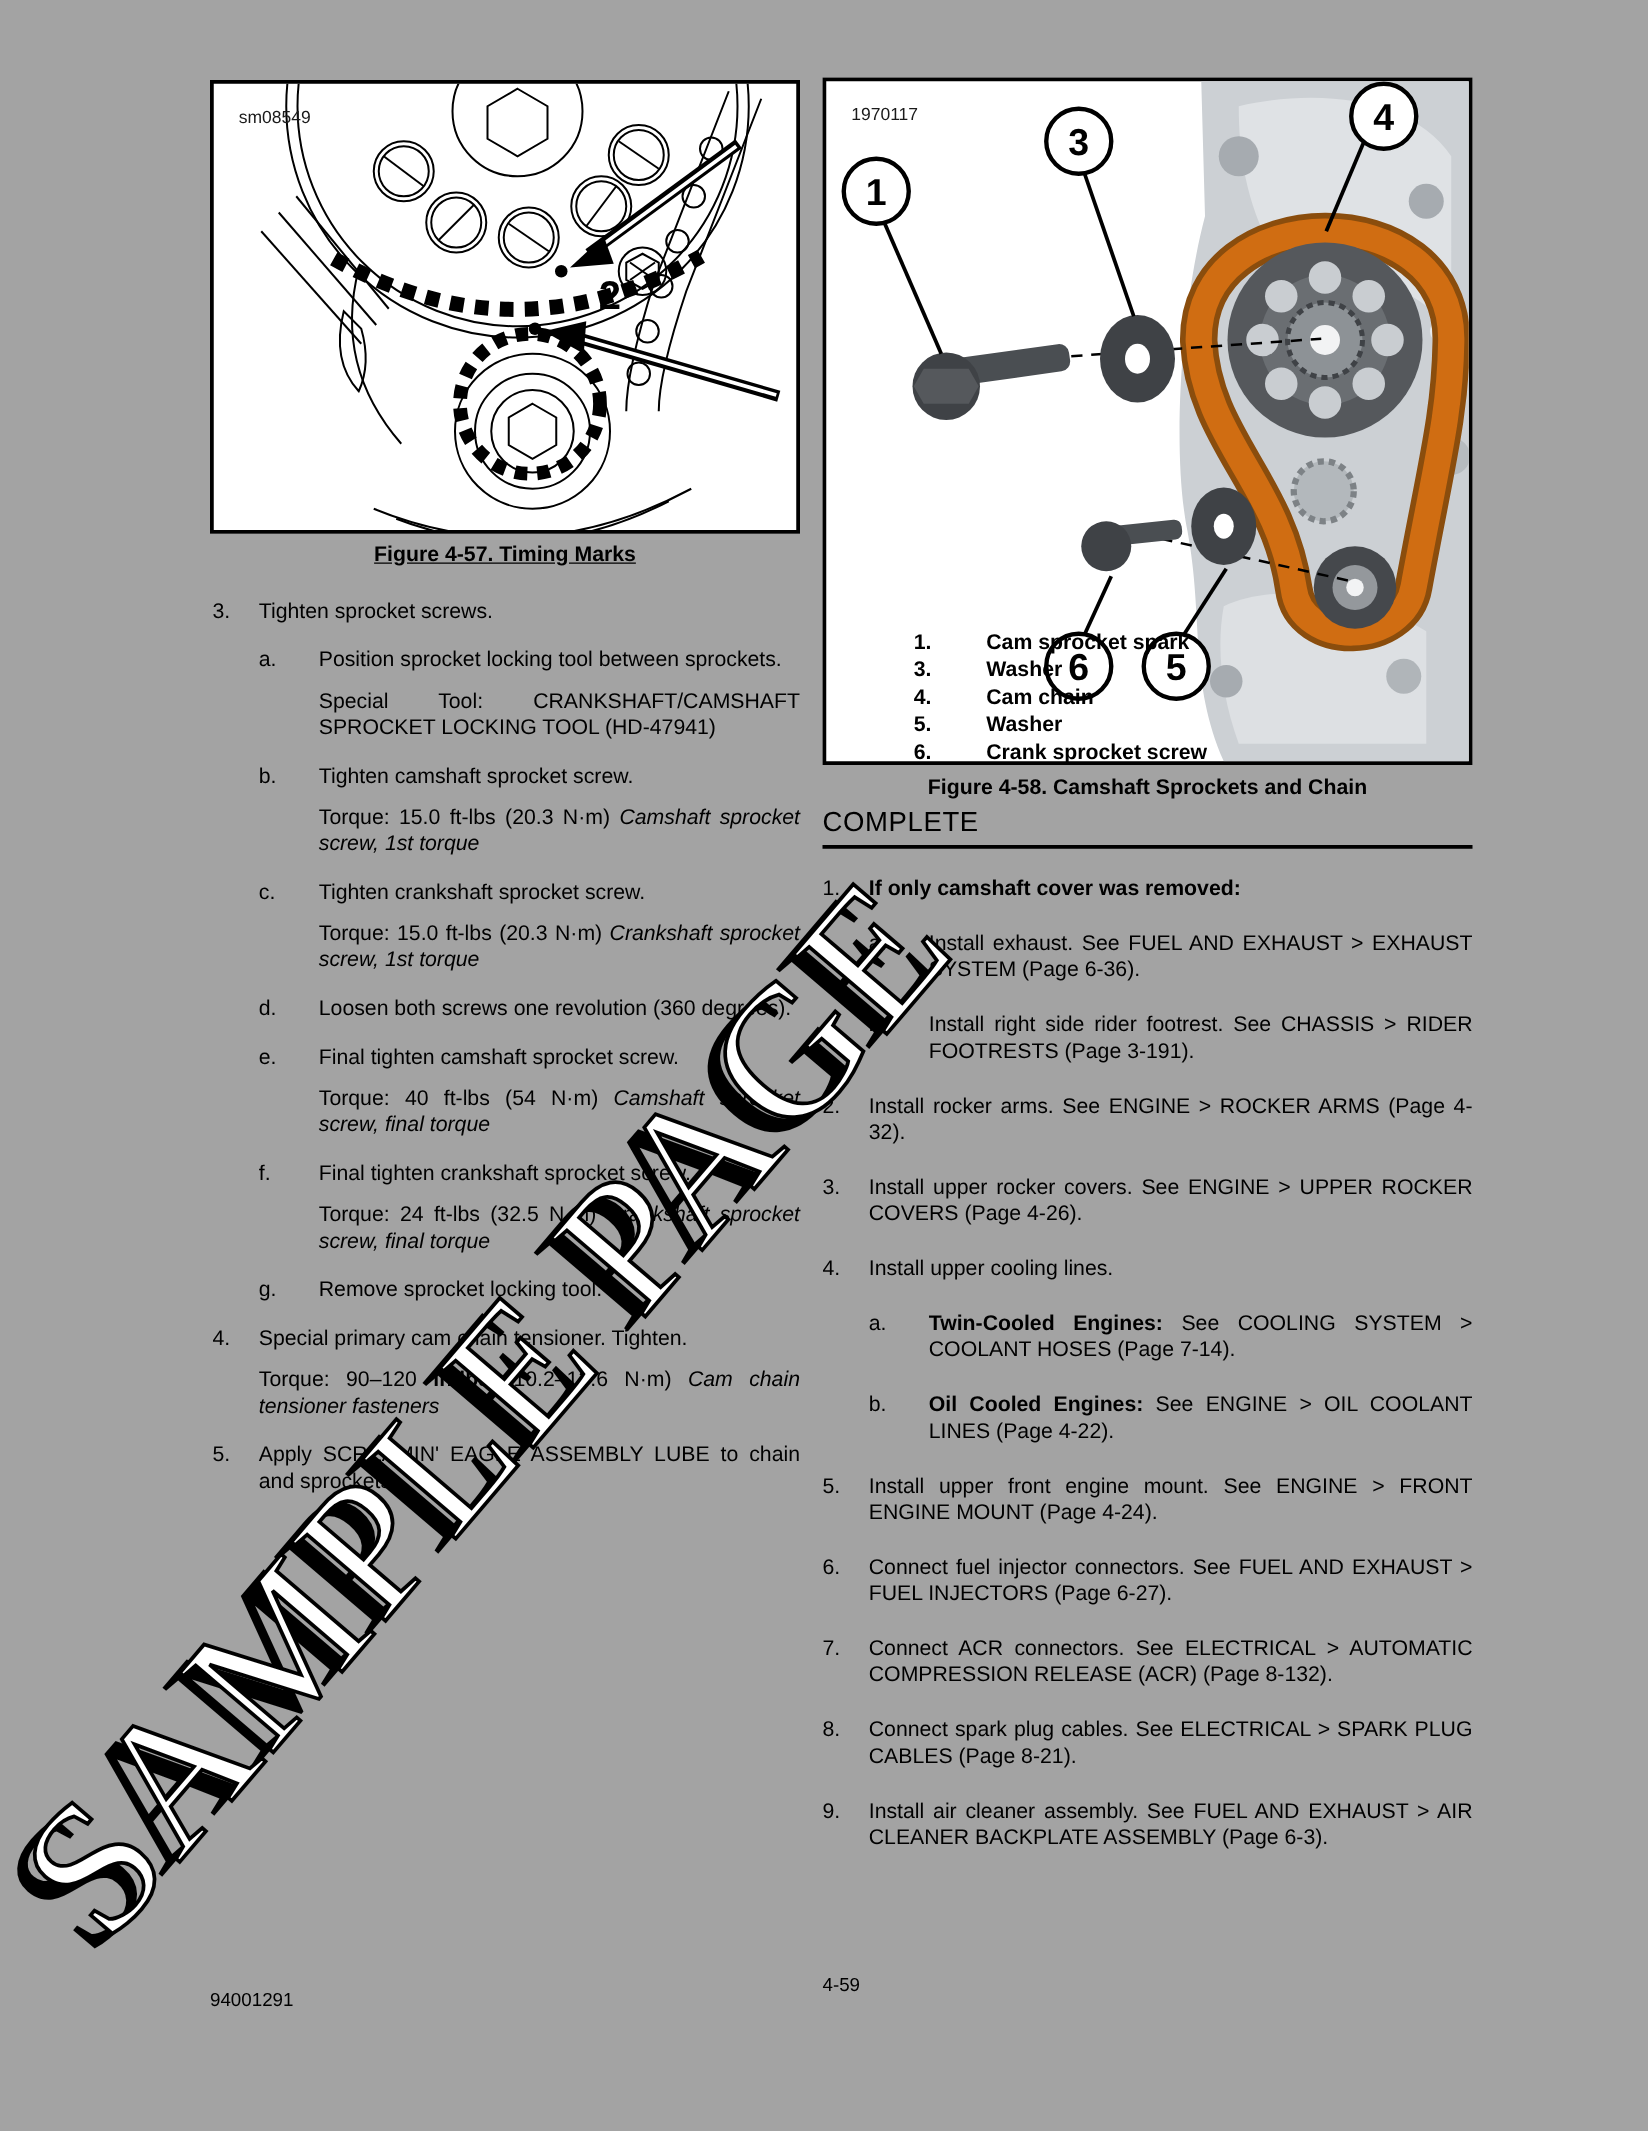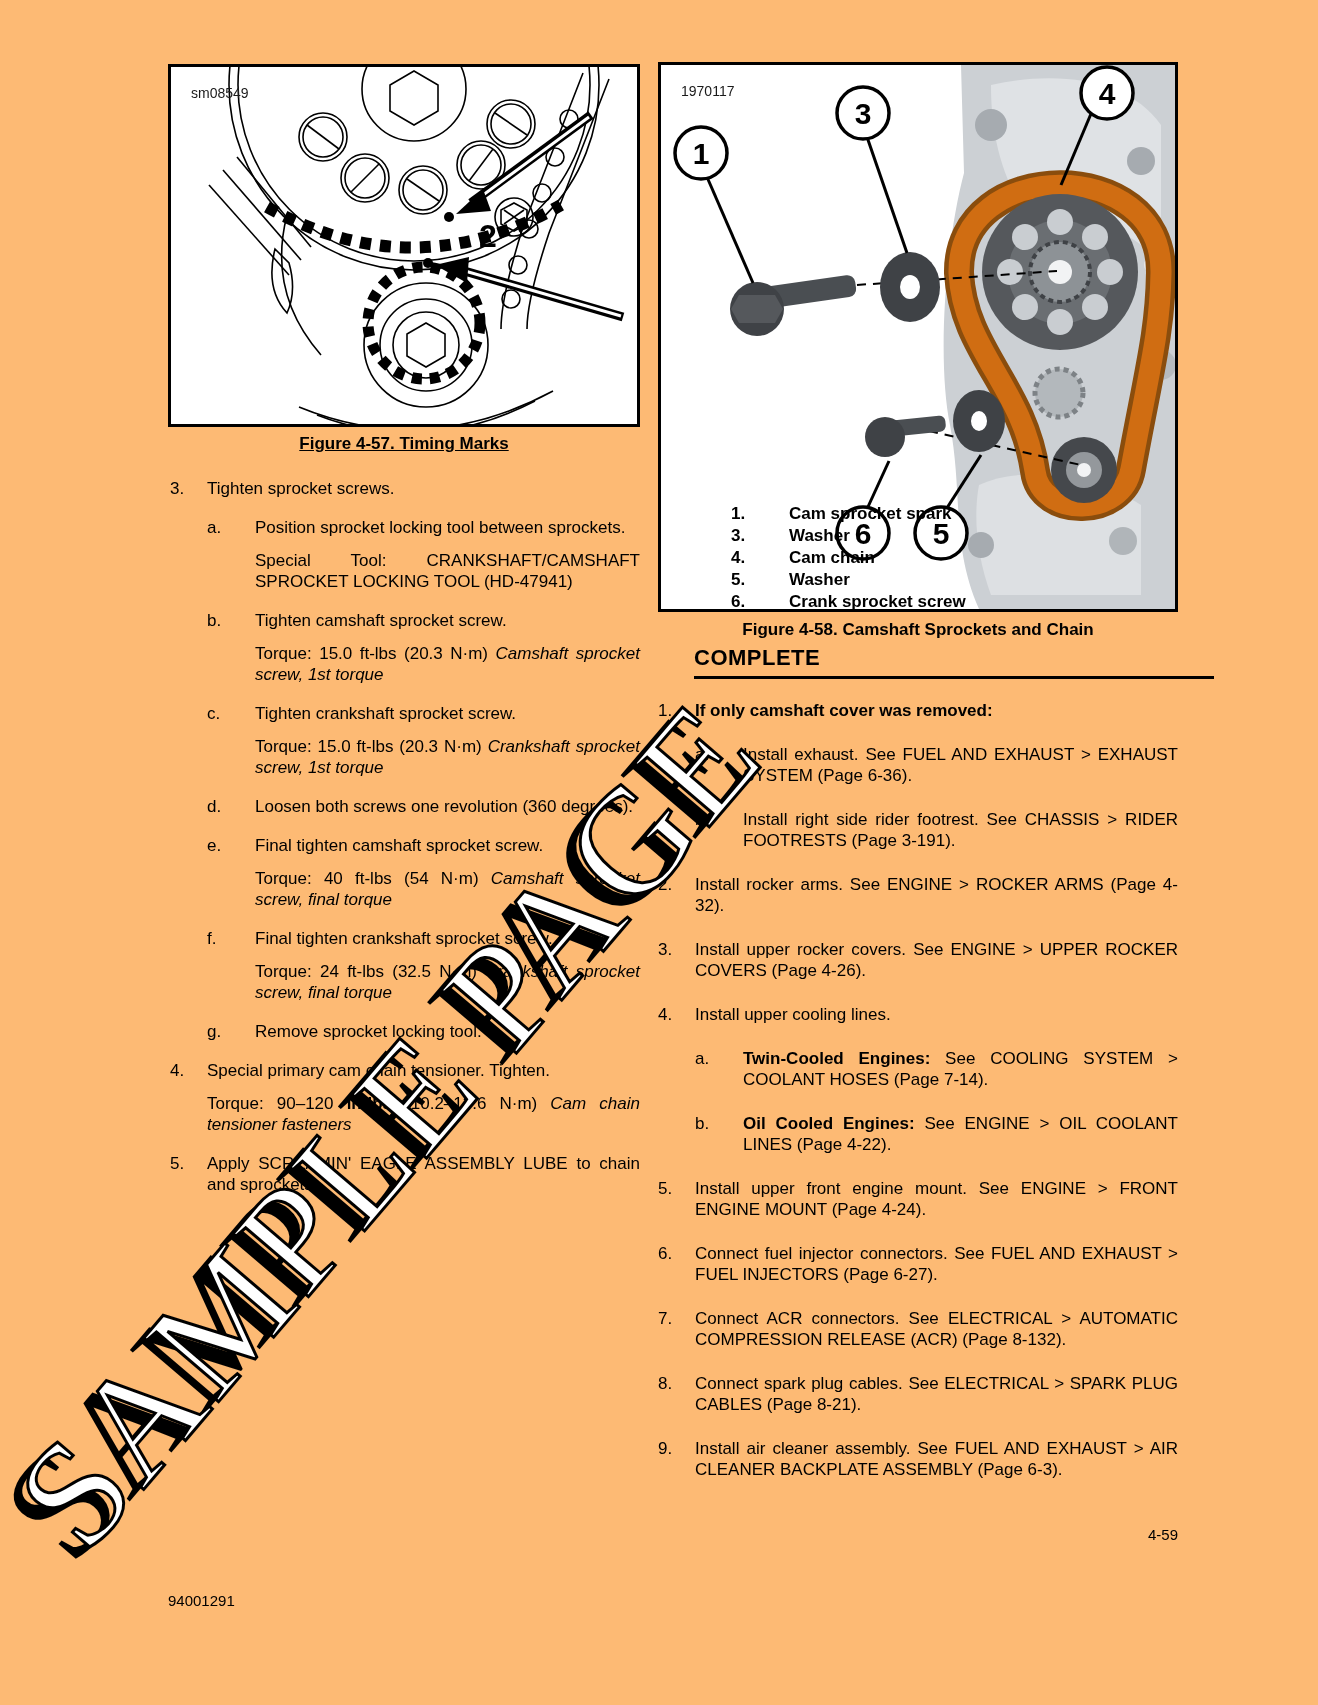--- a/index.html
+++ b/index.html
@@ -1,31 +1,31 @@
 <!DOCTYPE html>
 <html><head>
 <meta charset="utf-8">
 <style>
   html,body{margin:0;padding:0;background:#888;}
-  #page{position:relative;width:1318px;height:1705px;background:#fdba74;overflow:hidden;
+  #page{position:relative;width:1318px;height:1705px;background:#a3a3a3;overflow:hidden;
         font-family:"Liberation Sans",sans-serif;color:#000;}
   .figbox{position:absolute;border:3px solid #000;background:#fff;box-sizing:border-box;}
   .figlabel{position:absolute;font-size:14px;color:#1a1a1a;}
   .caption{position:absolute;font-size:17px;font-weight:bold;text-align:center;}
   .col{position:absolute;font-size:17px;line-height:21px;}
   .item{display:flex;margin-bottom:18px;}
   .item .num{flex:none;width:37px;}
   .item.sub{margin-left:37px;}
   .item.sub .num{width:48px;}
   .item .pbody{margin:0;flex:1;text-align:justify;}
   .tpar{margin:-6px 0 18px 85px;text-align:justify;}
   .tpar.t-main{margin-left:37px;}
   .rcol .item{margin-bottom:23px;}
-  .heading{position:absolute;font-size:22px;font-weight:bold;letter-spacing:.5px;
-           border-bottom:3px solid #000;padding-bottom:5px;box-sizing:border-box;margin-left:36px;}
+  .heading{position:absolute;font-size:22px;font-weight:normal;letter-spacing:.5px;
+           border-bottom:3px solid #000;padding-bottom:5px;box-sizing:border-box;}
   .legend{position:absolute;font-weight:bold;font-size:17px;line-height:22px;}
   .legend .lrow{display:flex;}
   .legend .lnum{width:58px;flex:none;}
   .footer{position:absolute;font-size:15px;}
   svg{display:block;}
   .wm{position:absolute;left:0;top:0;z-index:40;pointer-events:none;}
 </style>
 </head>
 <body>
 
@@ -333,21 +333,21 @@
         <span class="num">8.</span>
         <p class="pbody"><span>Connect spark plug cables. See ELECTRICAL &gt; SPARK PLUG CABLES (Page 8-21).</span></p>
       </div>
     <div class="item">
         <span class="num">9.</span>
         <p class="pbody"><span>Install air cleaner assembly. See FUEL AND EXHAUST &gt; AIR CLEANER BACKPLATE ASSEMBLY (Page 6-3).</span></p>
       </div>
   </div>
 
   <div class="footer" style="left:168px;top:1592px;">94001291</div>
-  <div class="footer" style="left:658px;top:1526px;width:520px;text-align:right;">4-59</div>
+  <div class="footer" style="left:658px;top:1580px;width:520px;text-align:left;">4-59</div>
 
   <svg class="wm" width="1318" height="1705" viewBox="0 0 1318 1705">
     <g font-family="'Liberation Serif','DejaVu Serif',serif" font-size="150" letter-spacing="4">
       <text transform="translate(72,1569) rotate(-49.5)" fill="#000">SAMPLE PAGE</text>
       <text transform="translate(86,1557) rotate(-49.5)" fill="#ffffff" stroke="#000" stroke-width="3">SAMPLE PAGE</text>
     </g>
   </svg>
 
 </div>
 

